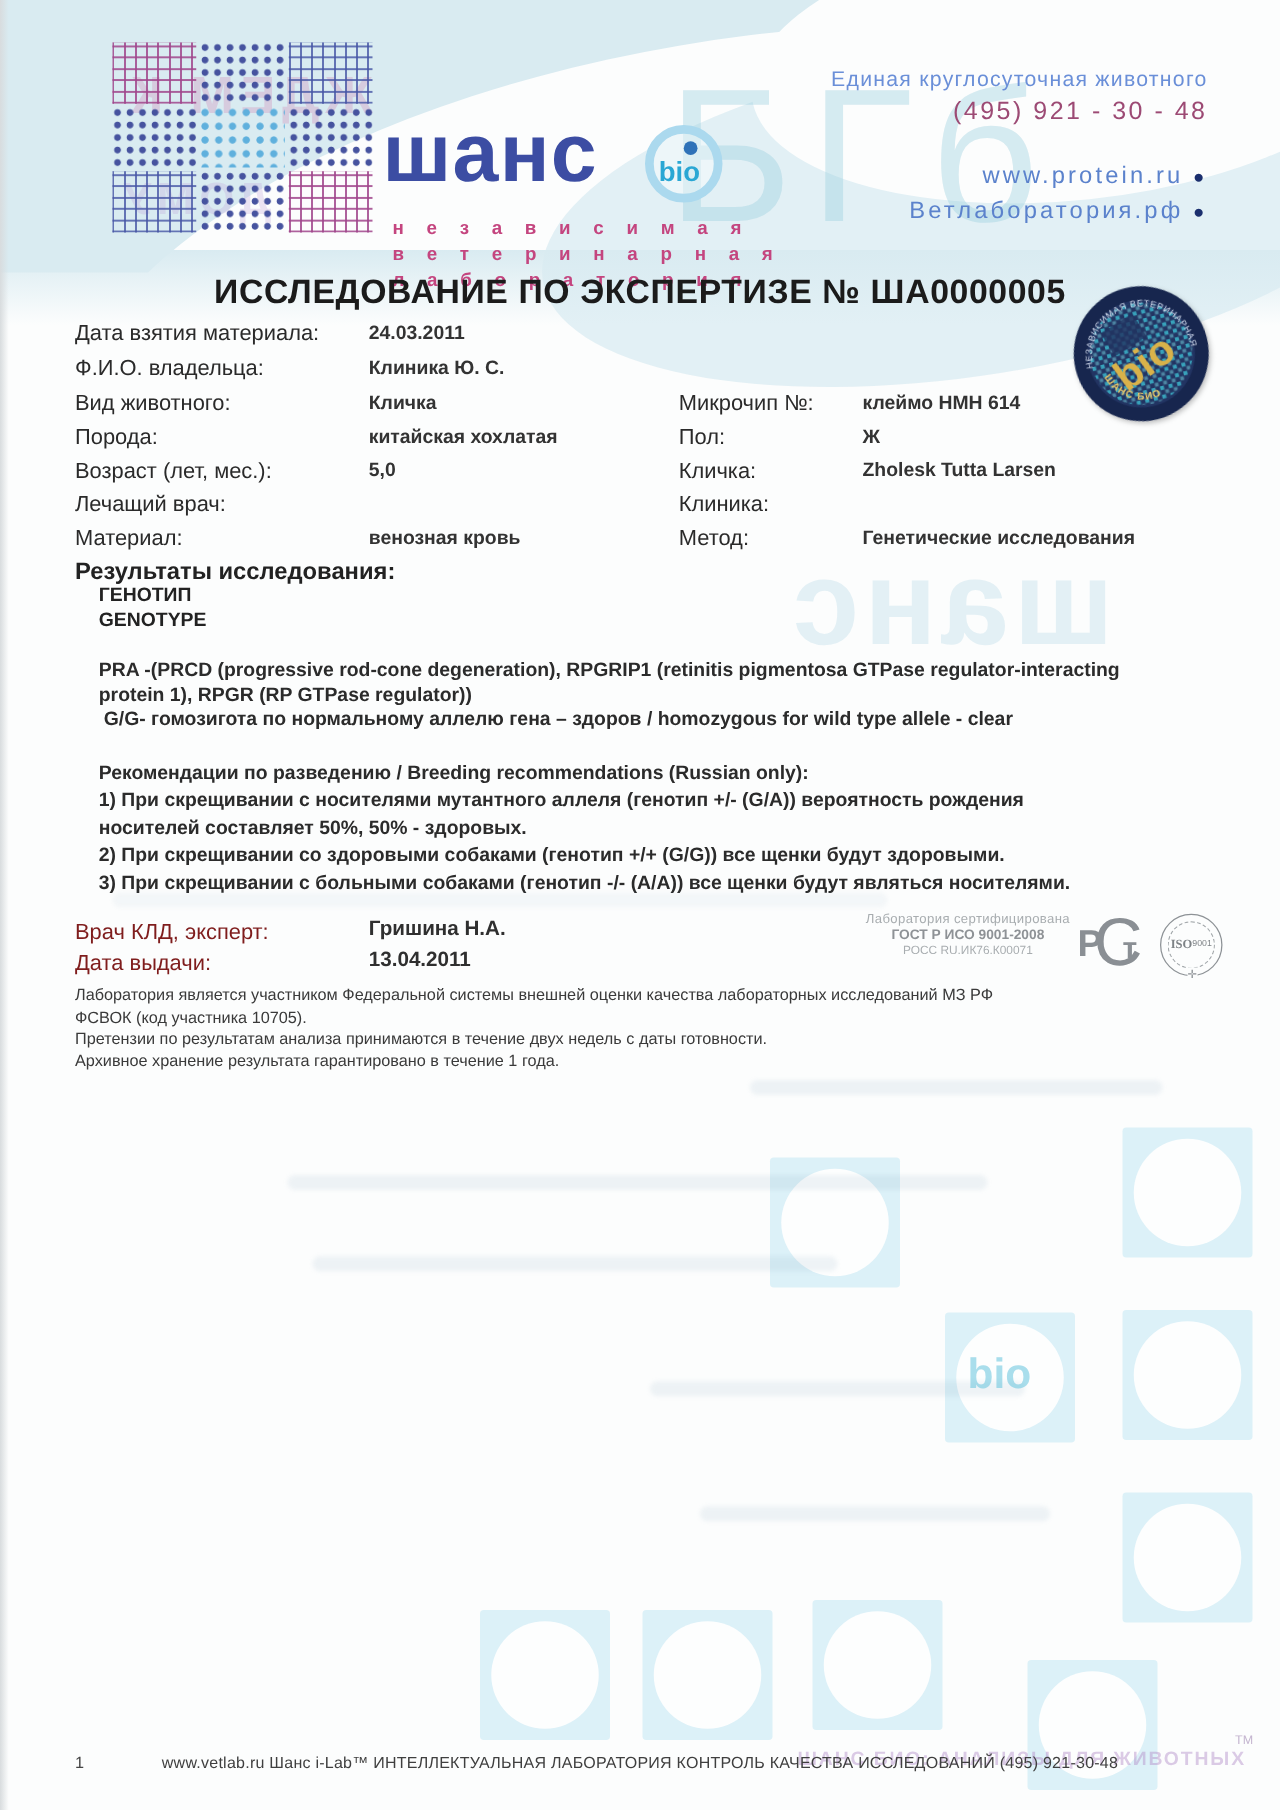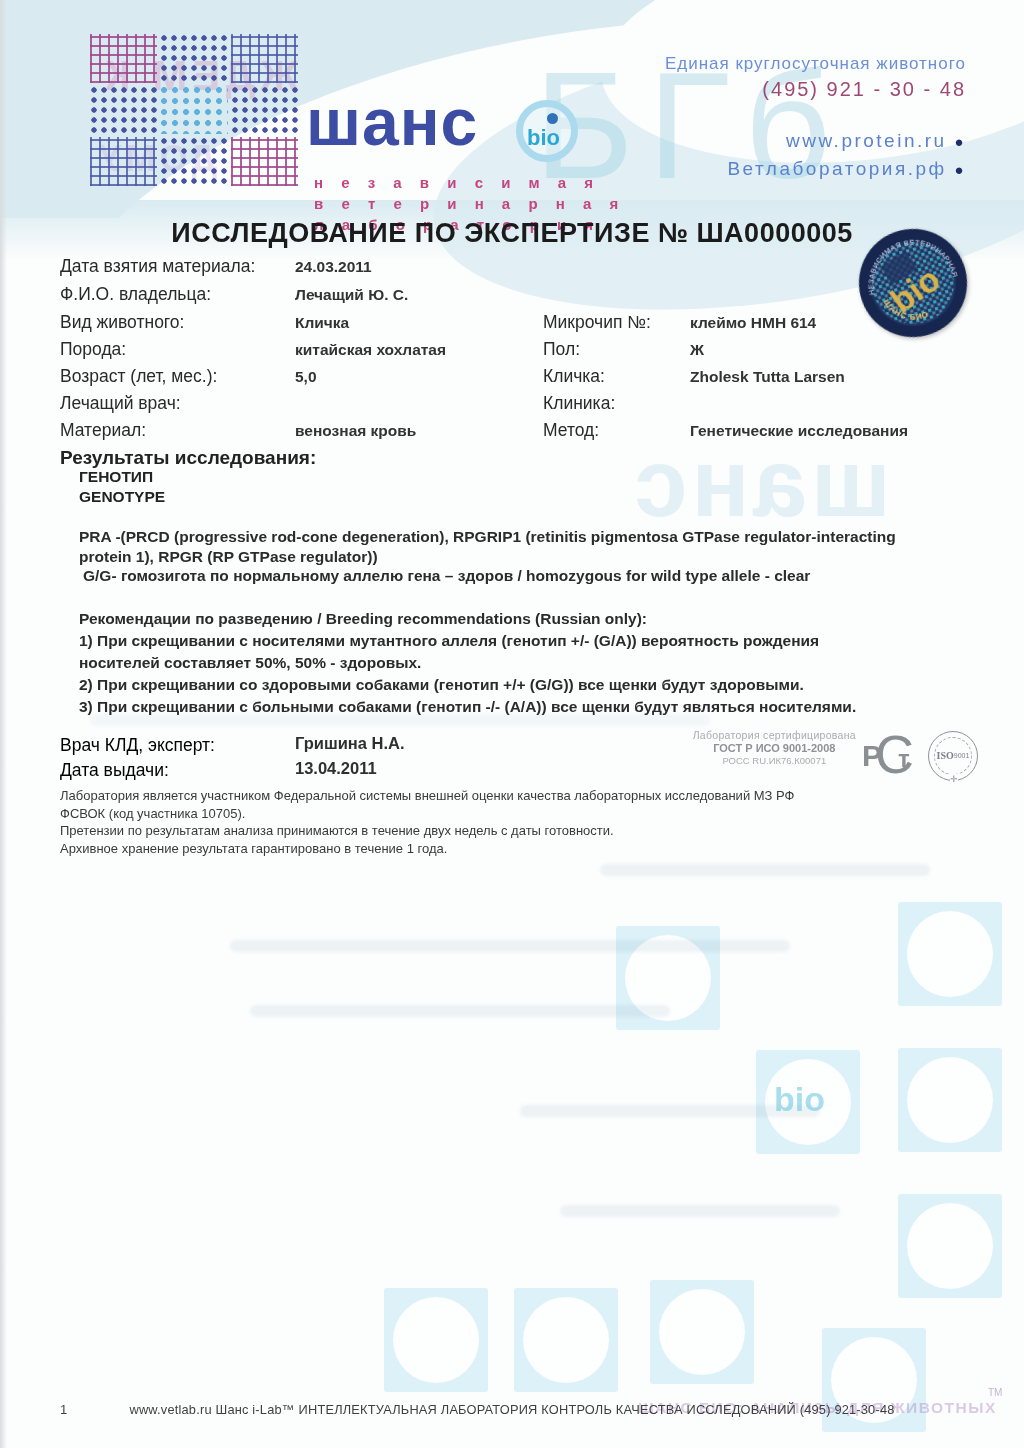--- a/index.html
+++ b/index.html
@@ -86,21 +86,21 @@
 
   .res-head { position:absolute; left:60px; top:447px; font-size:19px; font-weight:700; color:#222; }
   .res-sub { position:absolute; left:79px; font-size:15.5px; font-weight:700; color:#222; }
 
   .pra { position:absolute; left:79px; top:527px; width:905px; font-size:15.5px; font-weight:700;
     color:#2b2b2b; line-height:19.5px; }
   .reco { position:absolute; left:79px; top:608px; width:890px; font-size:15.5px; font-weight:700;
     color:#2b2b2b; line-height:22px; }
 
   
-  .sig-lbl { position:absolute; left:60px; font-size:17.5px; color:#000000; }
+  .sig-lbl { position:absolute; left:60px; font-size:17.5px; color:#7f1d1d; }
   .sig-val { position:absolute; left:295px; font-size:16.5px; font-weight:700; color:#2f2f2f; }
   .cert { position:absolute; right:168px; top:729px; text-align:center; color:#9aa0a4; }
   .cert .c1 { font-size:10.5px; letter-spacing:.3px; color:#a8adb0; }
   .cert .c2 { font-size:11px; font-weight:700; color:#8e9296; margin-top:1px; }
   .cert .c3 { font-size:9.5px; color:#a8adb0; margin-top:1px; }
   .rst { position:absolute; left:862px; top:731px; width:64px; height:56px; color:#8a8f94; }
   .rst .r-p { position:absolute; left:0; top:8px; font-size:30px; font-weight:700; }
   .rst .r-c { position:absolute; left:13px; top:-8px; font-size:54px; font-weight:400; }
   .rst .r-t { position:absolute; left:36px; top:14px; font-size:24px; font-weight:700; }
   .iso { position:absolute; left:928px; top:731px; width:50px; height:50px; border-radius:50%;
@@ -194,21 +194,21 @@
       </text>
     </svg>
   </div>
 
   <div class="frow" style="top:256px">
     <span class="lblL">Дата взятия материала:</span>
     <span class="valL">24.03.2011</span>
   </div>
   <div class="frow" style="top:284px">
     <span class="lblL">Ф.И.О. владельца:</span>
-    <span class="valL">Лечащий Ю. С.</span>
+    <span class="valL">Клиника Ю. С.</span>
   </div>
   <div class="frow" style="top:312px">
     <span class="lblL">Вид животного:</span>
     <span class="valL">Кличка</span>
     <span class="lblR">Микрочип №:</span>
     <span class="valR">клеймо НМН 614</span>
   </div>
   <div class="frow" style="top:339px">
     <span class="lblL">Порода:</span>
     <span class="valL">китайская хохлатая</span>

